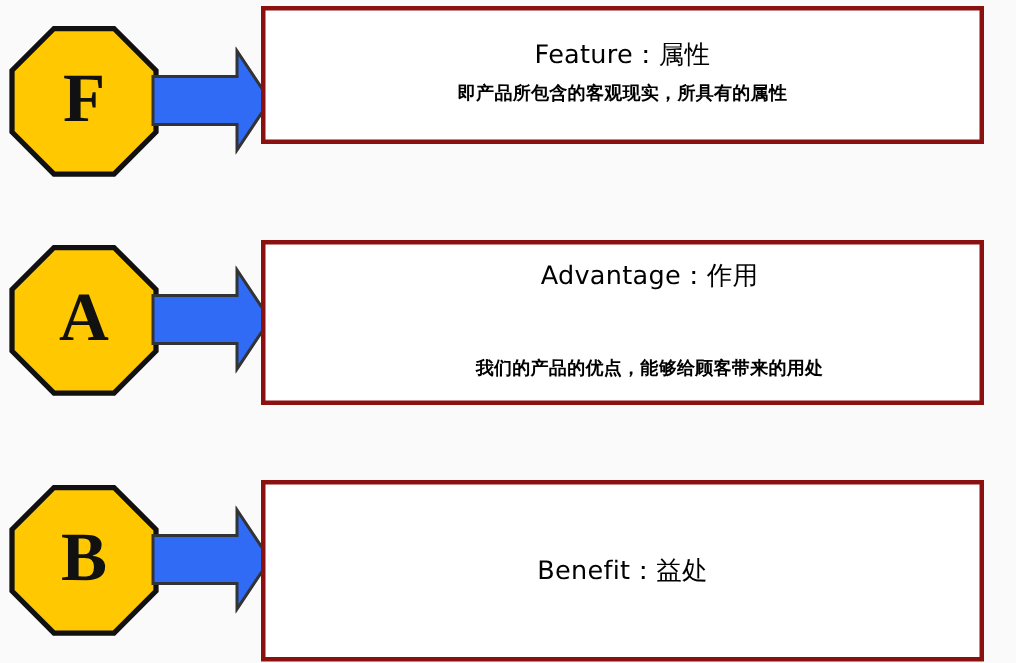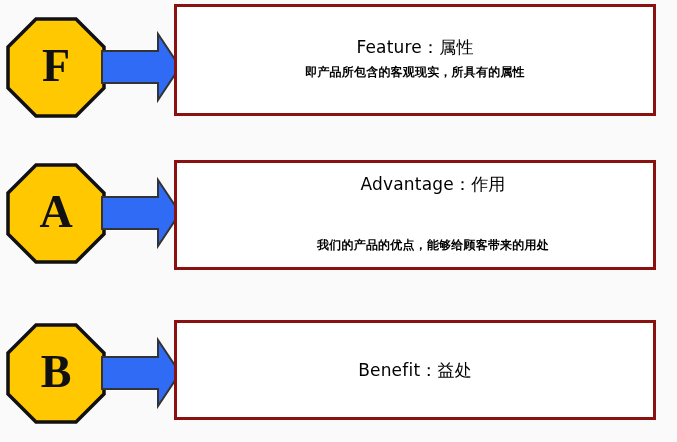--- a/index.html
+++ b/index.html
@@ -67,23 +67,23 @@
     width: 482px;
     box-sizing: border-box;
     border: 3px solid #8b1111;
     background: #ffffff;
     display: flex;
     flex-direction: column;
     align-items: center;
     justify-content: center;
     text-align: center;
   }
-  .row-1 .text-box { top: 4px;  height: 112px; }
+  .row-1 .text-box { top: 4px;  height: 92px; }
   .row-2 .text-box { top: 5px;  height: 110px; padding-left: 36px; }
-  .row-3 .text-box { top: 5px;  height: 100px; }
+  .row-3 .text-box { top: 5px;  height: 121px; }
 
   .line-title,
   .line-desc {
     color: #000000;
     font-family: "DejaVu Sans", "Liberation Sans", sans-serif;
     white-space: nowrap;
     letter-spacing: 0.2px;
   }
   .line-title {
     font-size: 17px;

